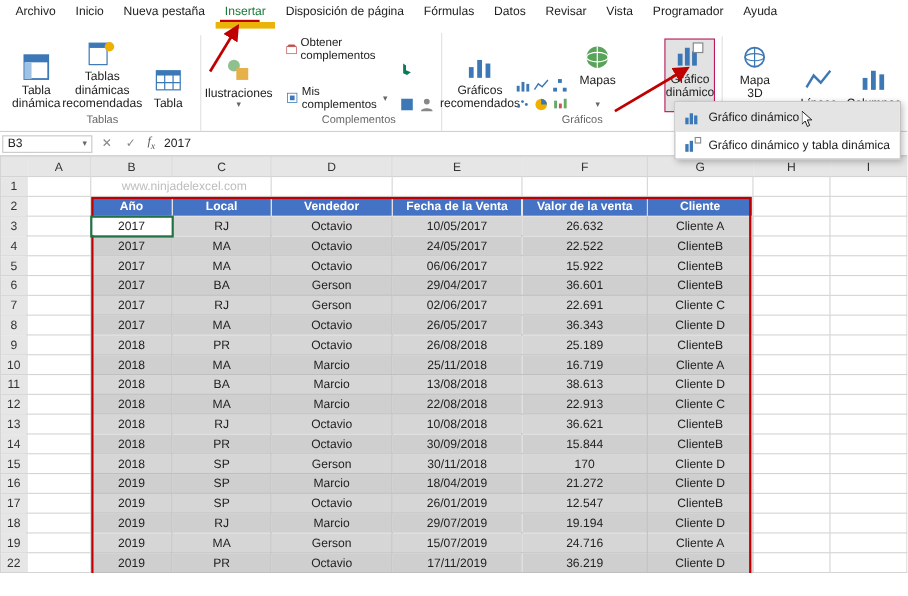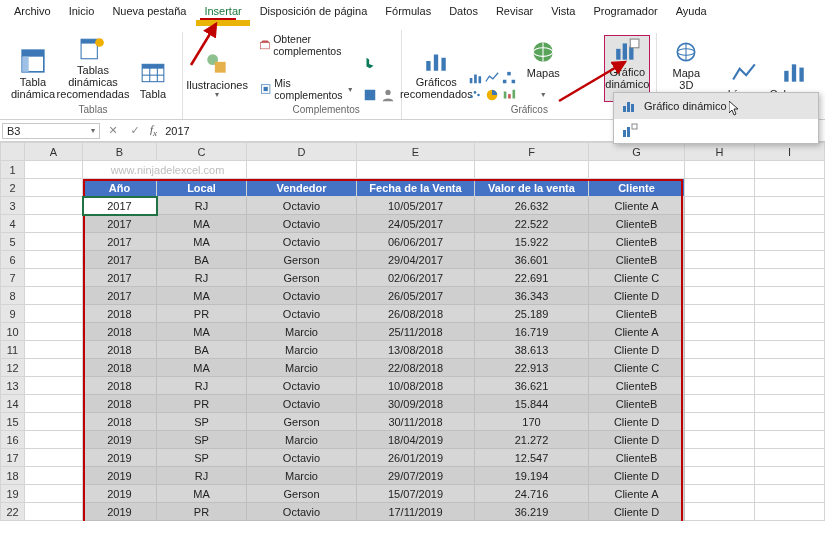--- a/index.html
+++ b/index.html
@@ -18,21 +18,21 @@
   .btn-large.narrow { width: 46px; }
   .btn-large .ico { width: 28px; height: 26px; margin-bottom: 2px; }
   .btn-large.active { background: #e2e2e2; border: 1px solid #be185d; margin-left: 34px; }
   .mini-col { display: flex; flex-direction: column; gap: 18px; font-size: 10.5px; }
   .mini-item { display: flex; align-items: center; gap: 3px; padding: 1px 3px; }
   .mini-ico { width: 14px; height: 14px; display: inline-block; }
   
   .ico svg, .mini-ico svg { width: 100%; height: 100%; }
   
   .fxbar { display: flex; align-items: center; border-bottom: 1px solid #d0d0d0; height: 22px; }
-  .namebox { width: 98px; border: 1px solid #c7c7c7; margin: 1px 2px; padding: 1px 4px; font-size: 11px; display: flex; justify-content: space-between; align-items: center; }
+  .namebox { width: 82px; border: 1px solid #c7c7c7; margin: 1px 2px; padding: 1px 4px; font-size: 11px; display: flex; justify-content: space-between; align-items: center; }
   .fxctrl { width: 22px; text-align: center; color: #888; }
   .fxlabel { font-style: italic; font-family: "Times New Roman", serif; color: #555; padding: 0 4px; }
   .fxinput { flex: 1; padding: 1px 4px; }
   
   .grid-wrap { position: relative; }
   table.grid { border-collapse: collapse; table-layout: fixed; width: 825px; }
   .grid th, .grid td { border: 1px solid #d4d4d4; font-size: 11px; padding: 0; height: 18px; text-align: center; vertical-align: middle; overflow: hidden; white-space: nowrap; }
   .grid thead th { background: #e6e6e6; font-weight: normal; color: #333; }
   .grid .rownum { background: #e6e6e6; width: 24px; font-weight: normal; color: #333; position: relative; }
   .colA { width: 58px; }
@@ -301,20 +301,21 @@
           <path d="M0 0 L0 12 L3 9 L5 14 L7 13 L5 8 L9 8 Z" fill="#fff" stroke="#000" stroke-width="0.8"></path>
         </svg>
     </span>
   </div>
   <div class="dd-item">
     <span class="dd-ico"><svg viewBox="0 0 16 16">
           <rect x="1" y="7" width="3" height="7" fill="#3b78b5"></rect>
           <rect x="5" y="4" width="3" height="10" fill="#3b78b5"></rect>
           <rect x="10" y="1" width="5" height="5" fill="none" stroke="#888"></rect>
         </svg></span>
+    <span>Gráfico dinámico y tabla dinámica</span>
   </div>
 </div>
 
 <div class="fxbar">
   <div class="namebox">
     <span>B3</span>
     <span class="caret">▾</span>
   </div>
   <div class="fxctrl">✕</div>
   <div class="fxctrl">✓</div>

